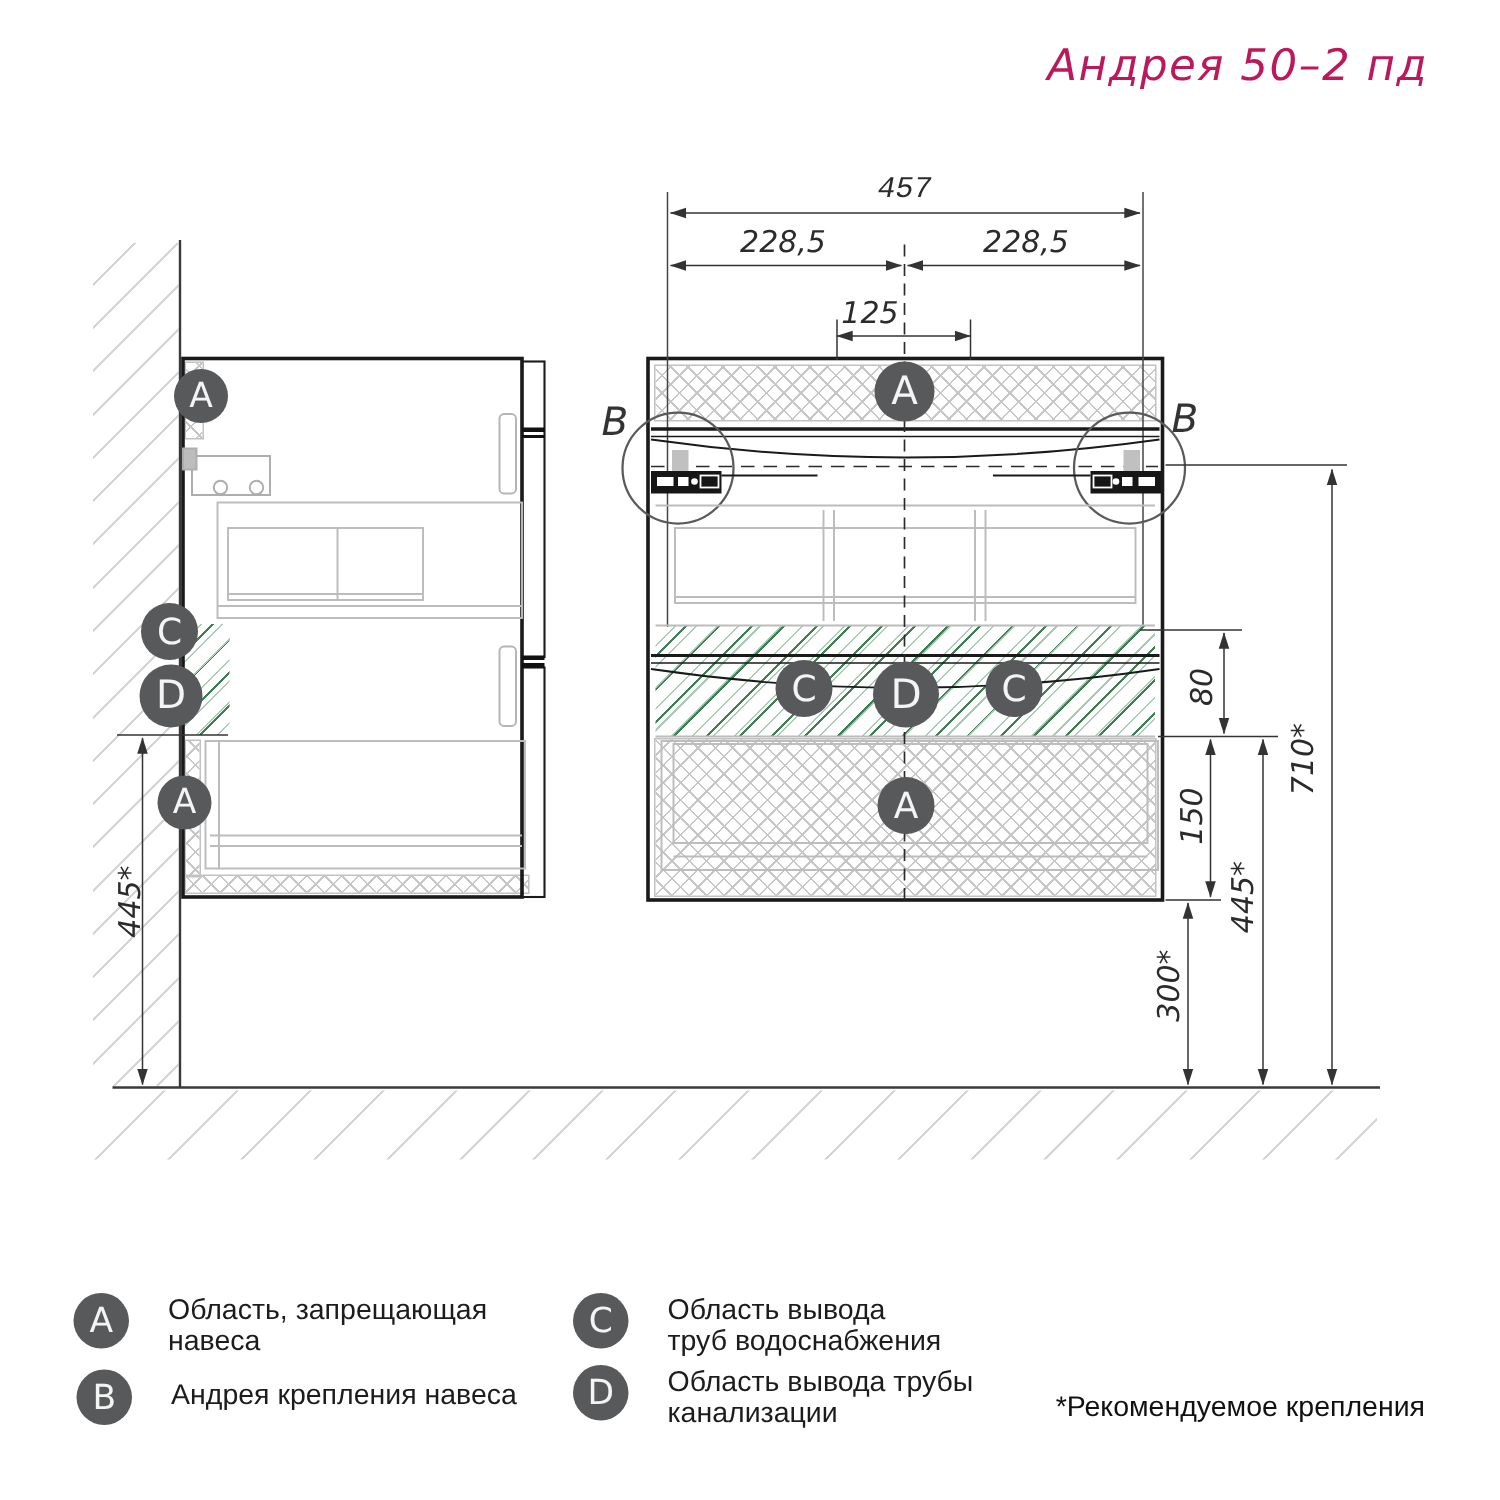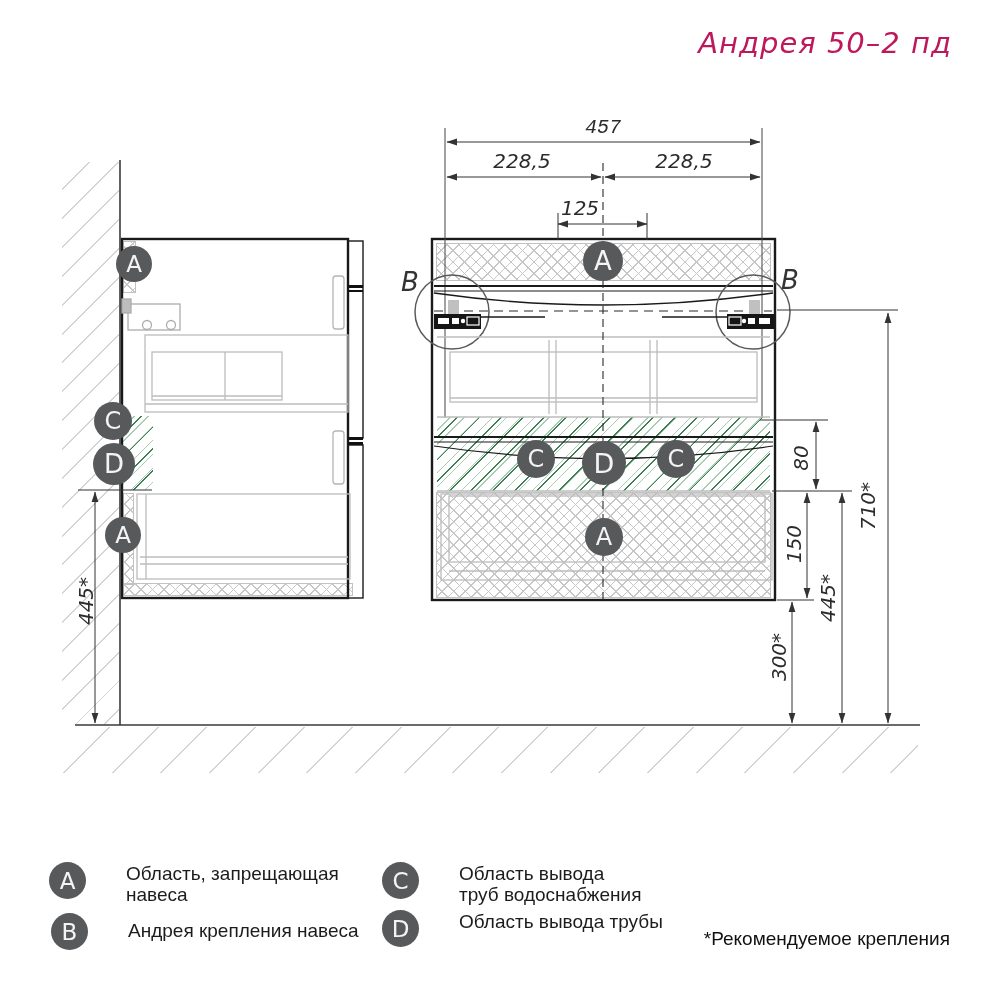--- a/index.html
+++ b/index.html
@@ -25,21 +25,21 @@
   .dim{position:absolute;font-family:"DejaVu Sans",sans-serif;font-style:italic;
        color:#2b2b2b;font-size:20px;white-space:nowrap;transform:translate(-50%,-50%);}
   .dim.v{transform:translate(-50%,-50%) rotate(-90deg);}
   .blabel{position:absolute;font-family:"DejaVu Sans",sans-serif;font-style:italic;
        color:#333;font-size:26px;transform:translate(-50%,-50%);}
   
   .legend-row{position:absolute;display:flex;align-items:flex-start;}
   .legend-badge{border-radius:50%;background:#58595b;color:#f4f4f4;width:37px;height:37px;
        display:flex;align-items:center;justify-content:center;flex:0 0 37px;
        font-family:"DejaVu Sans",sans-serif;font-size:23px;}
-  .legend-text{margin-left:40px;font-size:19px;color:#1c1c1c;line-height:1.08;padding-top:2px;}
+  .legend-text{margin-left:26px;font-size:19px;color:#1c1c1c;line-height:1.08;padding-top:2px;}
   #title{position:absolute;top:26px;right:48px;font-family:"DejaVu Sans",sans-serif;
        font-style:italic;font-size:29px;color:#be185d;letter-spacing:1px;}
   #note{position:absolute;top:928px;right:50px;font-size:19px;color:#111;}
 </style>
 </head>
 <body>
 
 <div id="stage">
 
   <div class="abs wallhatch" style="left:62px;top:162px;width:57px;height:562px;"></div>
@@ -228,16 +228,17 @@
     <div class="legend-badge">C</div>
     <div class="legend-text">
       <div>Область вывода</div>
         <div>труб водоснабжения</div>
     </div>
   </div>
   <div class="legend-row" style="left:382px;top:910px;">
     <div class="legend-badge">D</div>
     <div class="legend-text">
       <div>Область вывода трубы</div>
+        <div>канализации</div>
     </div>
   </div>
 
 </div>
 
 </body></html>

